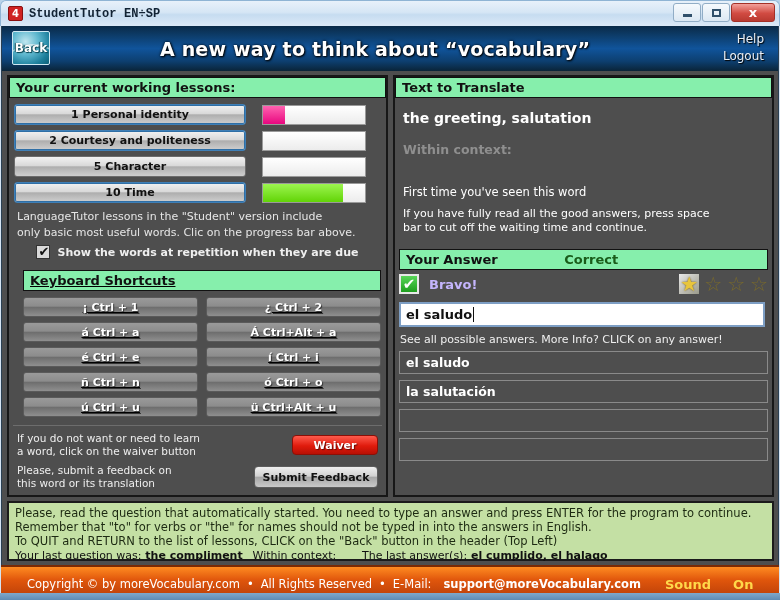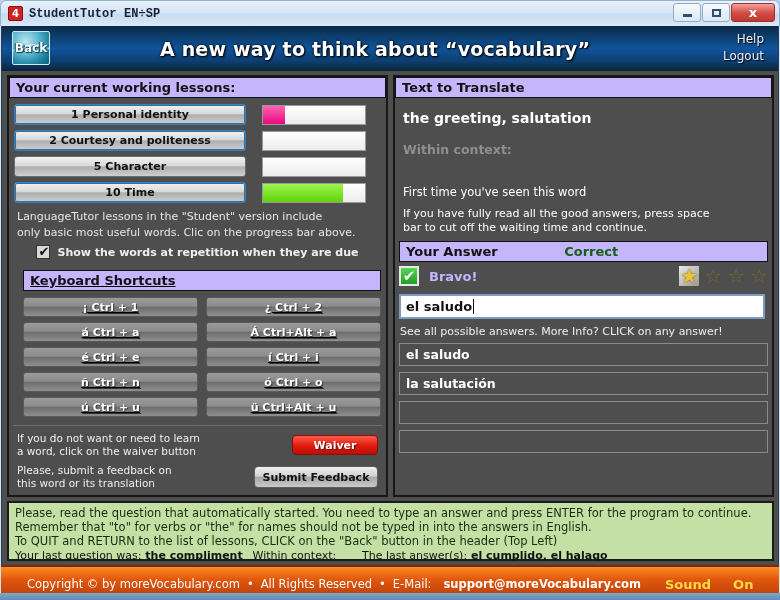--- a/index.html
+++ b/index.html
@@ -79,21 +79,21 @@
     padding:4px;
   }
   .panel {
     position:absolute; top:4px; height:422px;
     background:#4e4e4e; border:2px solid #171717;
   }
   .left-panel { left:5px; width:381px; }
   .right-panel { left:391px; width:381px; }
 
   .section-bar {
-    background:#c4b5fd; border:1px solid #111; color:#111;
+    background:#86efac; border:1px solid #111; color:#111;
     font-size:13px; font-weight:bold; padding:2px 6px;
     font-family:"DejaVu Sans", sans-serif;
   }
   .section-bar .right-note { float:right; color:#1a5c1a; font-weight:bold; }
 
   
   .lessons { padding:6px 5px 0 5px; }
   .lesson-row { display:flex; align-items:center; margin-bottom:5px; }
   .lesson-btn {
     width:232px; height:21px; border-radius:3px;
@@ -151,21 +151,21 @@
   }
   .feedback-btn {
     width:124px; height:22px; border-radius:4px;
     background:linear-gradient(180deg,#efefef 0%, #d2d2d2 45%, #a8a8a8 52%, #c9c9c9 100%);
     border:1px solid #5d5d5d; color:#111; font-size:11px; font-weight:bold;
     display:flex; align-items:center; justify-content:center;
     font-family:"DejaVu Sans", sans-serif; cursor:pointer;
   }
 
   
-  .rp-pad { padding:6px 6px 0 6px; }
+  .rp-pad { padding:6px 6px 8px 6px; }
   .word-main { color:#fff; font-size:14px; font-weight:bold; padding:6px 2px 0 2px;
                font-family:"DejaVu Sans", sans-serif; }
   .ctx-label { color:#8f8f8f; font-size:12.5px; font-weight:bold; padding:16px 2px 0 2px;
                font-family:"DejaVu Sans", sans-serif; }
   .firsttime { color:#fff; font-size:11.5px; padding:28px 2px 0 2px;
                font-family:"DejaVu Sans", sans-serif; }
   .press-space { color:#fff; font-size:11px; line-height:14px; padding:8px 2px 6px 2px;
                font-family:"DejaVu Sans", sans-serif; }
   .ans-row { display:flex; align-items:center; padding:4px 4px 2px 4px; }
   .ok-box { width:20px; height:20px; background:linear-gradient(180deg,#58d658,#1f9e1f);

